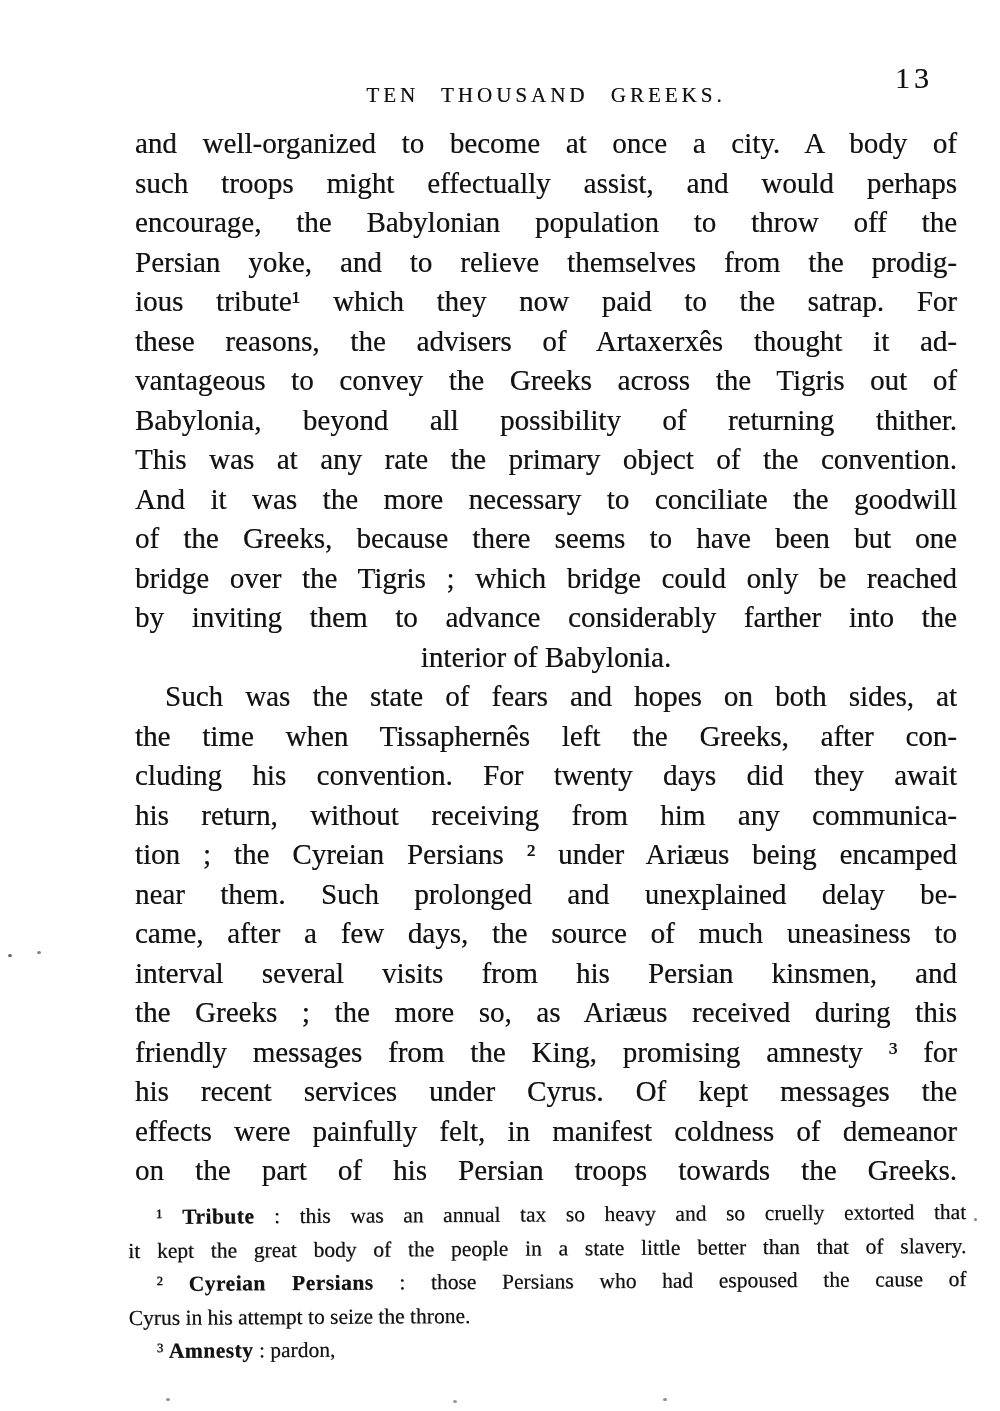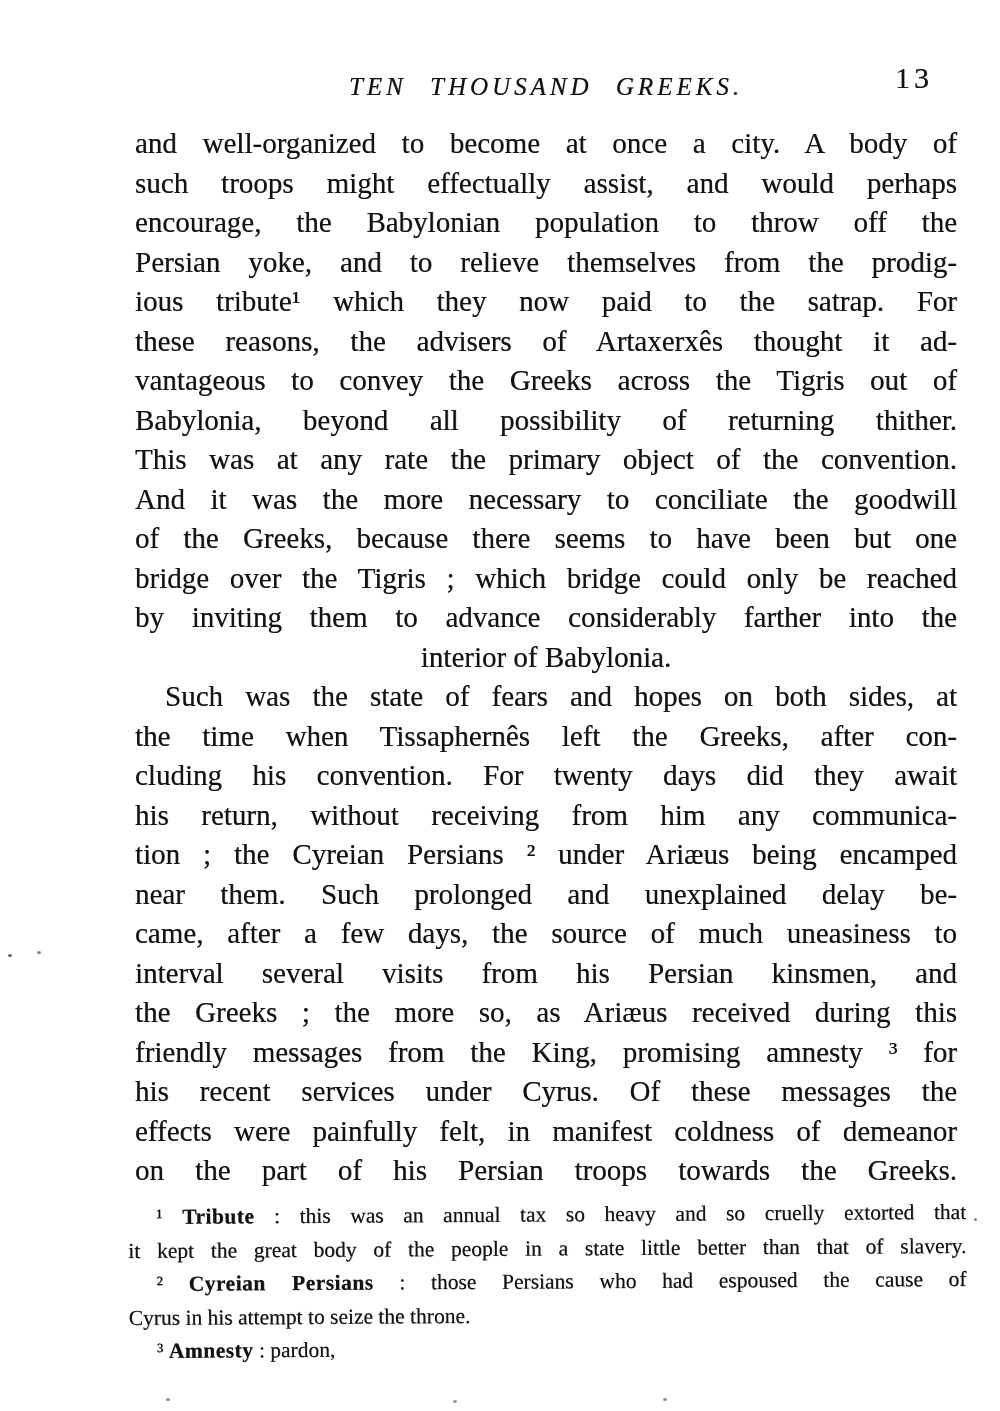--- a/index.html
+++ b/index.html
@@ -9,22 +9,22 @@
     height:1411px;
     background:#ffffff;
     overflow:hidden;
     font-family:"Liberation Serif", serif;
     color:#121212;
     text-shadow:0.35px 0.25px 0 rgba(0,0,0,0.55);
   }
   
   .header{position:absolute;left:135px;top:64px;width:822px;height:34px;}
   .title{
-    position:absolute;left:50%;top:8px;transform:translateX(-50%);
-    font-style:italic;font-size:25px;line-height:30px;
+    position:absolute;left:50%;top:16px;transform:translateX(-50%);
+    font-size:21px;line-height:30px;
     letter-spacing:4px;word-spacing:13px;white-space:nowrap;
   }
   .pagenum{
     position:absolute;right:24px;top:-1px;
     font-size:30px;line-height:30px;letter-spacing:4px;
   }
   
   .bodytext{
     position:absolute;left:135px;top:124px;width:822px;
     font-size:29px;line-height:39.5px;
@@ -73,21 +73,21 @@
       <div class="line j ind">Such was the state of fears and hopes on both sides, at</div>
       <div class="line j">the time when Tissaphernês left the Greeks, after con-</div>
       <div class="line j">cluding his convention.  For twenty days did they await</div>
       <div class="line j">his return, without receiving from him any communica-</div>
       <div class="line j">tion ; the Cyreian Persians ² under Ariæus being encamped</div>
       <div class="line j">near them.  Such prolonged and unexplained delay be-</div>
       <div class="line j">came, after a few days, the source of much uneasiness to</div>
       <div class="line j">interval several visits from his Persian kinsmen, and</div>
       <div class="line j">the Greeks ; the more so, as Ariæus received during this</div>
       <div class="line j">friendly messages from the King, promising amnesty ³ for</div>
-      <div class="line j">his recent services under Cyrus.  Of these messages the</div>
+      <div class="line j">his recent services under Cyrus.  Of kept messages the</div>
       <div class="line j">effects were painfully felt, in manifest coldness of demeanor</div>
       <div class="line j">on the part of his Persian troops towards the Greeks.</div>
     </div>
 
   <div class="footnotes">
       <div class="fline j ind"><span>¹ </span><span class="fb">Tribute</span><span> :  this was an annual tax so heavy and so cruelly extorted that</span></div>
       <div class="fline j"><span>it kept the great body of the people in a state little better than that of slavery.</span></div>
       <div class="fline j ind"><span>² </span><span class="fb">Cyreian Persians</span><span> :  those Persians who had espoused the cause of</span></div>
       <div class="fline"><span>Cyrus in his attempt to seize the throne.</span></div>
       <div class="fline ind"><span>³ </span><span class="fb">Amnesty</span><span> :  pardon,</span></div>

